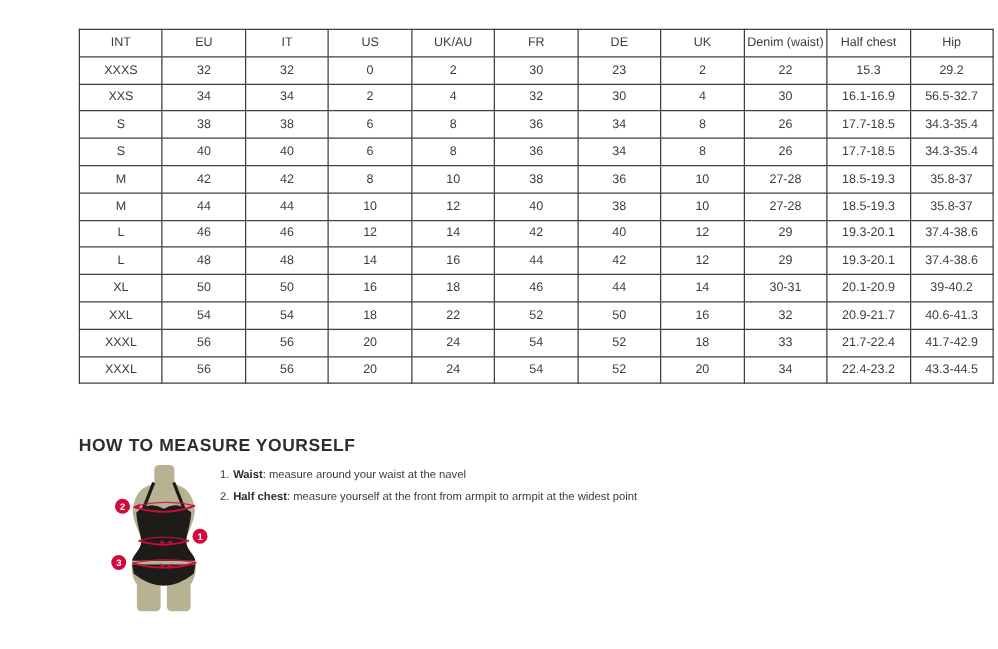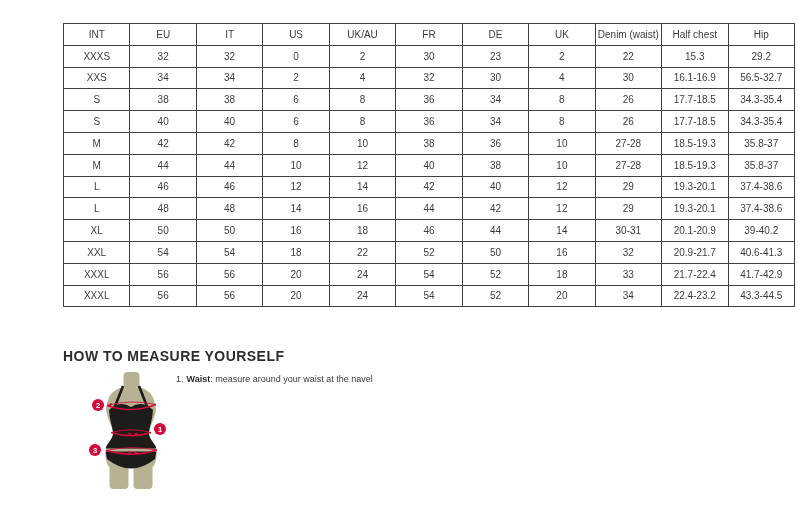--- a/index.html
+++ b/index.html
@@ -229,20 +229,23 @@
       </tr>
     </tbody>
 </table>
 
 <div class="measure-heading">HOW TO MEASURE YOURSELF</div>
 
 <div class="steps">
   <div class="step">
     <span class="num">1.</span><b>Waist</b><span>: measure around your waist at the navel</span>
   </div>
+  <div class="step">
+    <span class="num">2.</span><b>Half chest</b><span>: measure yourself at the front from armpit to armpit at the widest point</span>
+  </div>
 </div>
 
 <div class="figure">
   <svg width="110" height="122" viewBox="0 0 110 122" aria-hidden="true">
 
     <path d="M47.5,19 L47.5,7 Q47.5,3 51.5,3 L59.5,3 Q63.5,3 63.5,7 L63.5,19 Z" fill="#b7b294"></path>
 
     <path d="M47,18 Q34,21 31,34 L30,40
              C31,50 36,57 37,63
              C38,70 29.8,76 29.4,83

